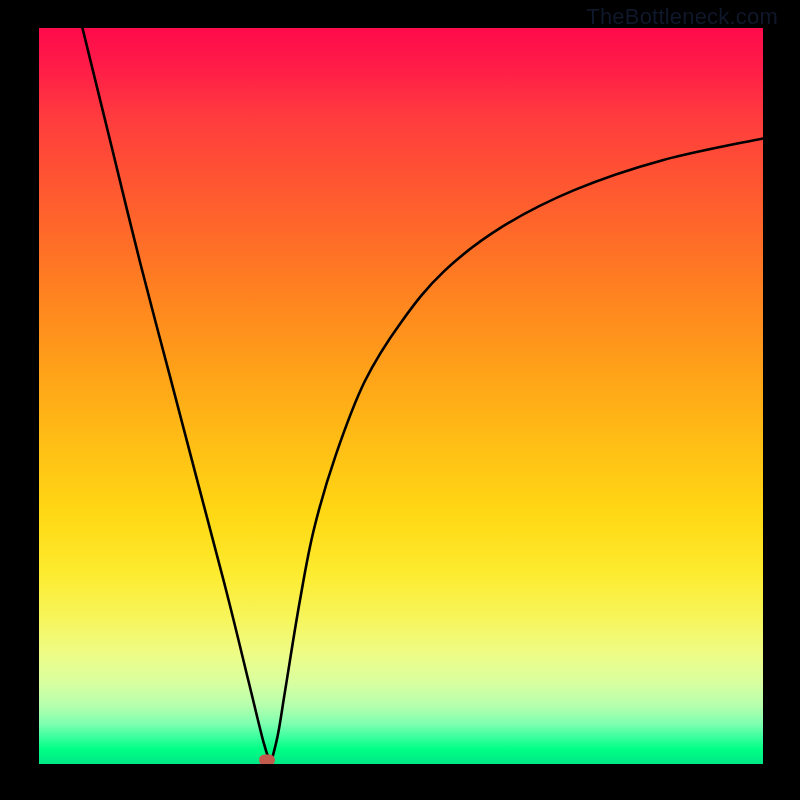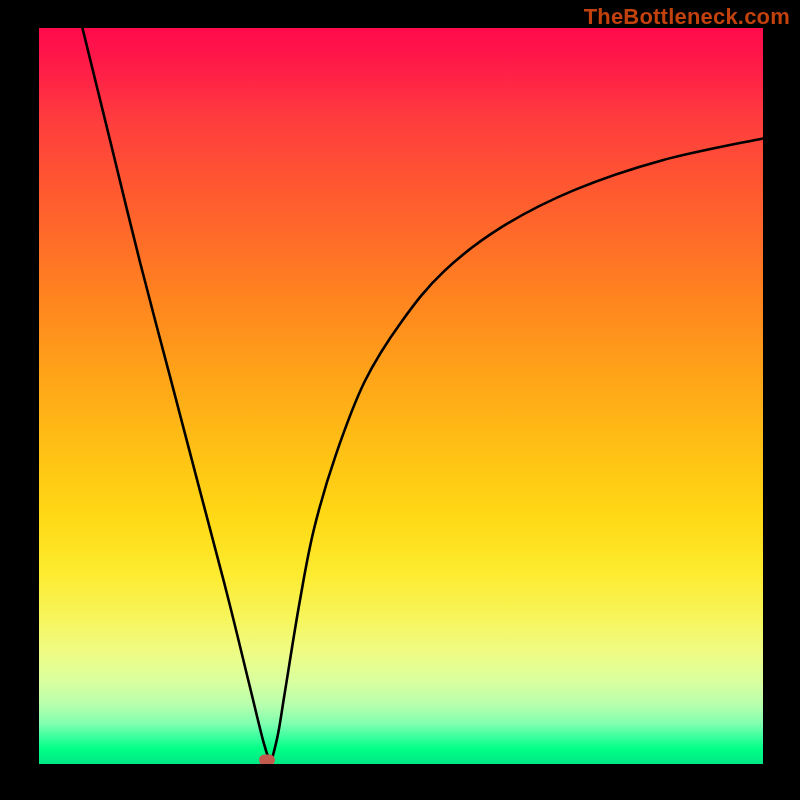--- a/index.html
+++ b/index.html
@@ -12,24 +12,24 @@
     overflow: hidden;
   }
   .container {
     position: relative;
     width: 800px;
     height: 800px;
   }
   .watermark {
     position: absolute;
     top: 4px;
-    right: 10px;
+    right: 22px;
     font-size: 22px;
-    font-weight: 700;
-    color: #c2410c;
+    font-weight: 400;
+    color: #0f172a;
     letter-spacing: 0.2px;
     z-index: 10;
   }
   .plot-area {
     position: absolute;
     left: 39px;
     top: 28px;
     width: 724px;
     height: 736px;
     overflow: hidden;

